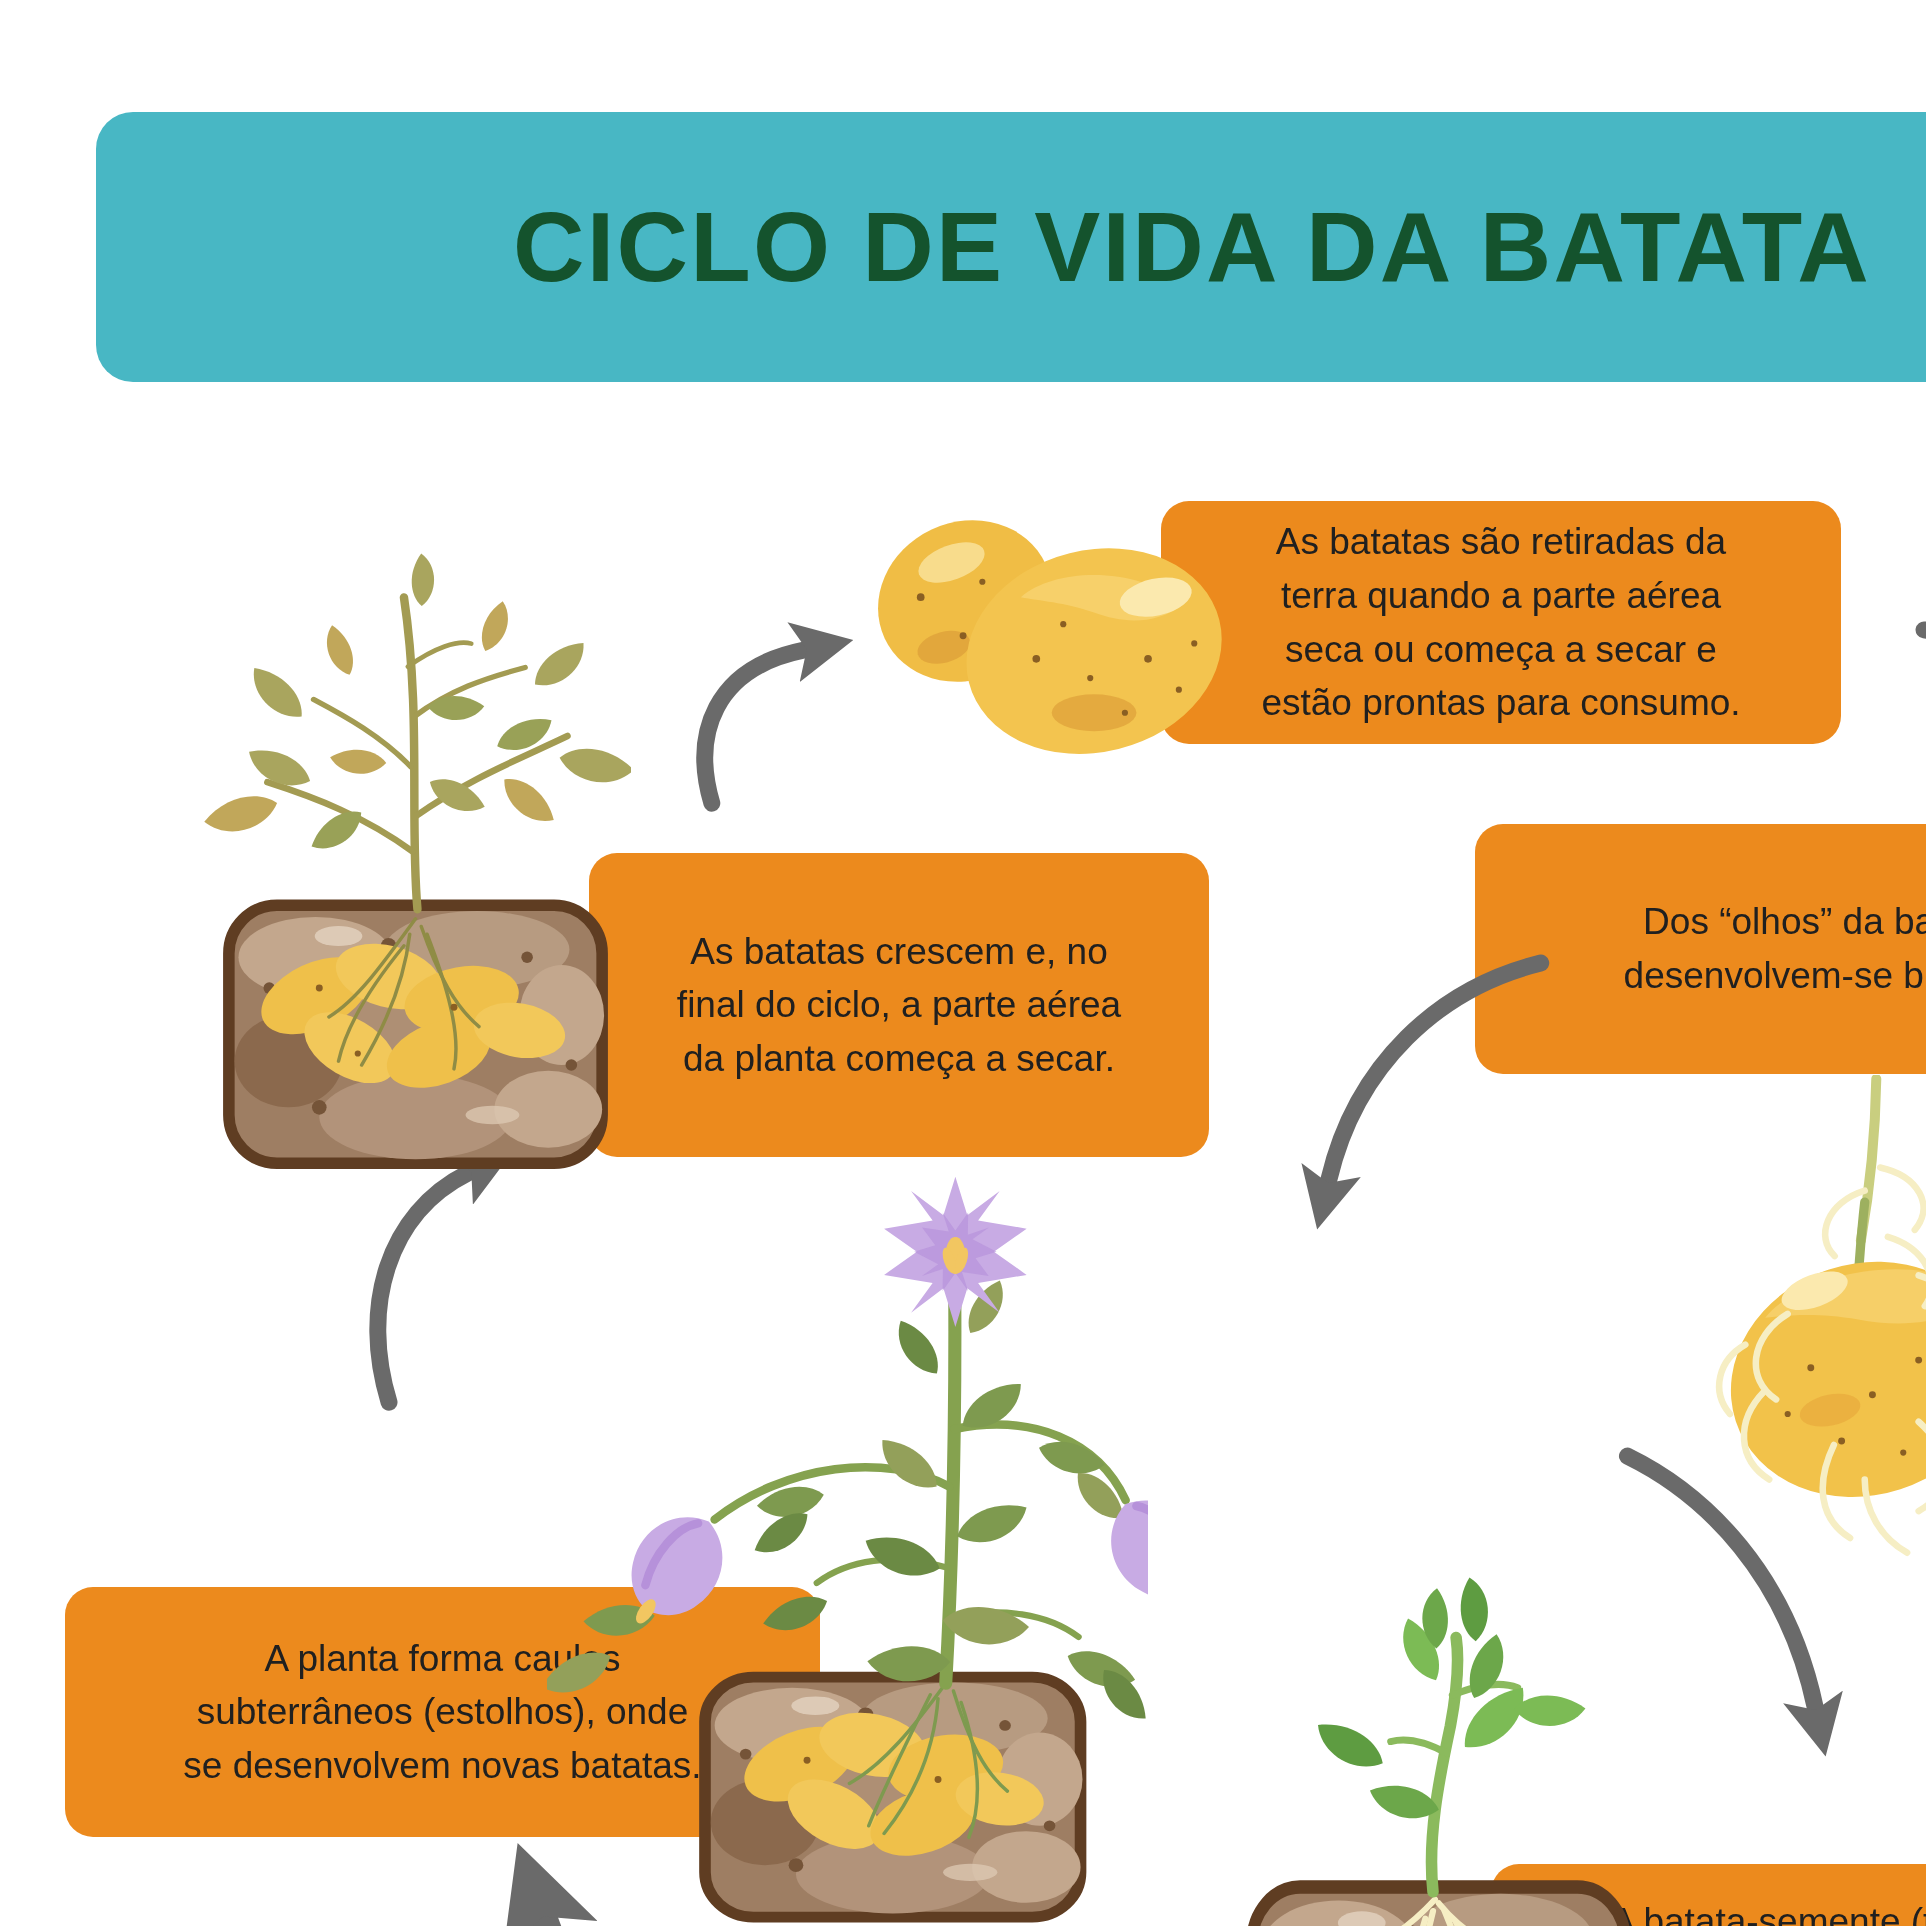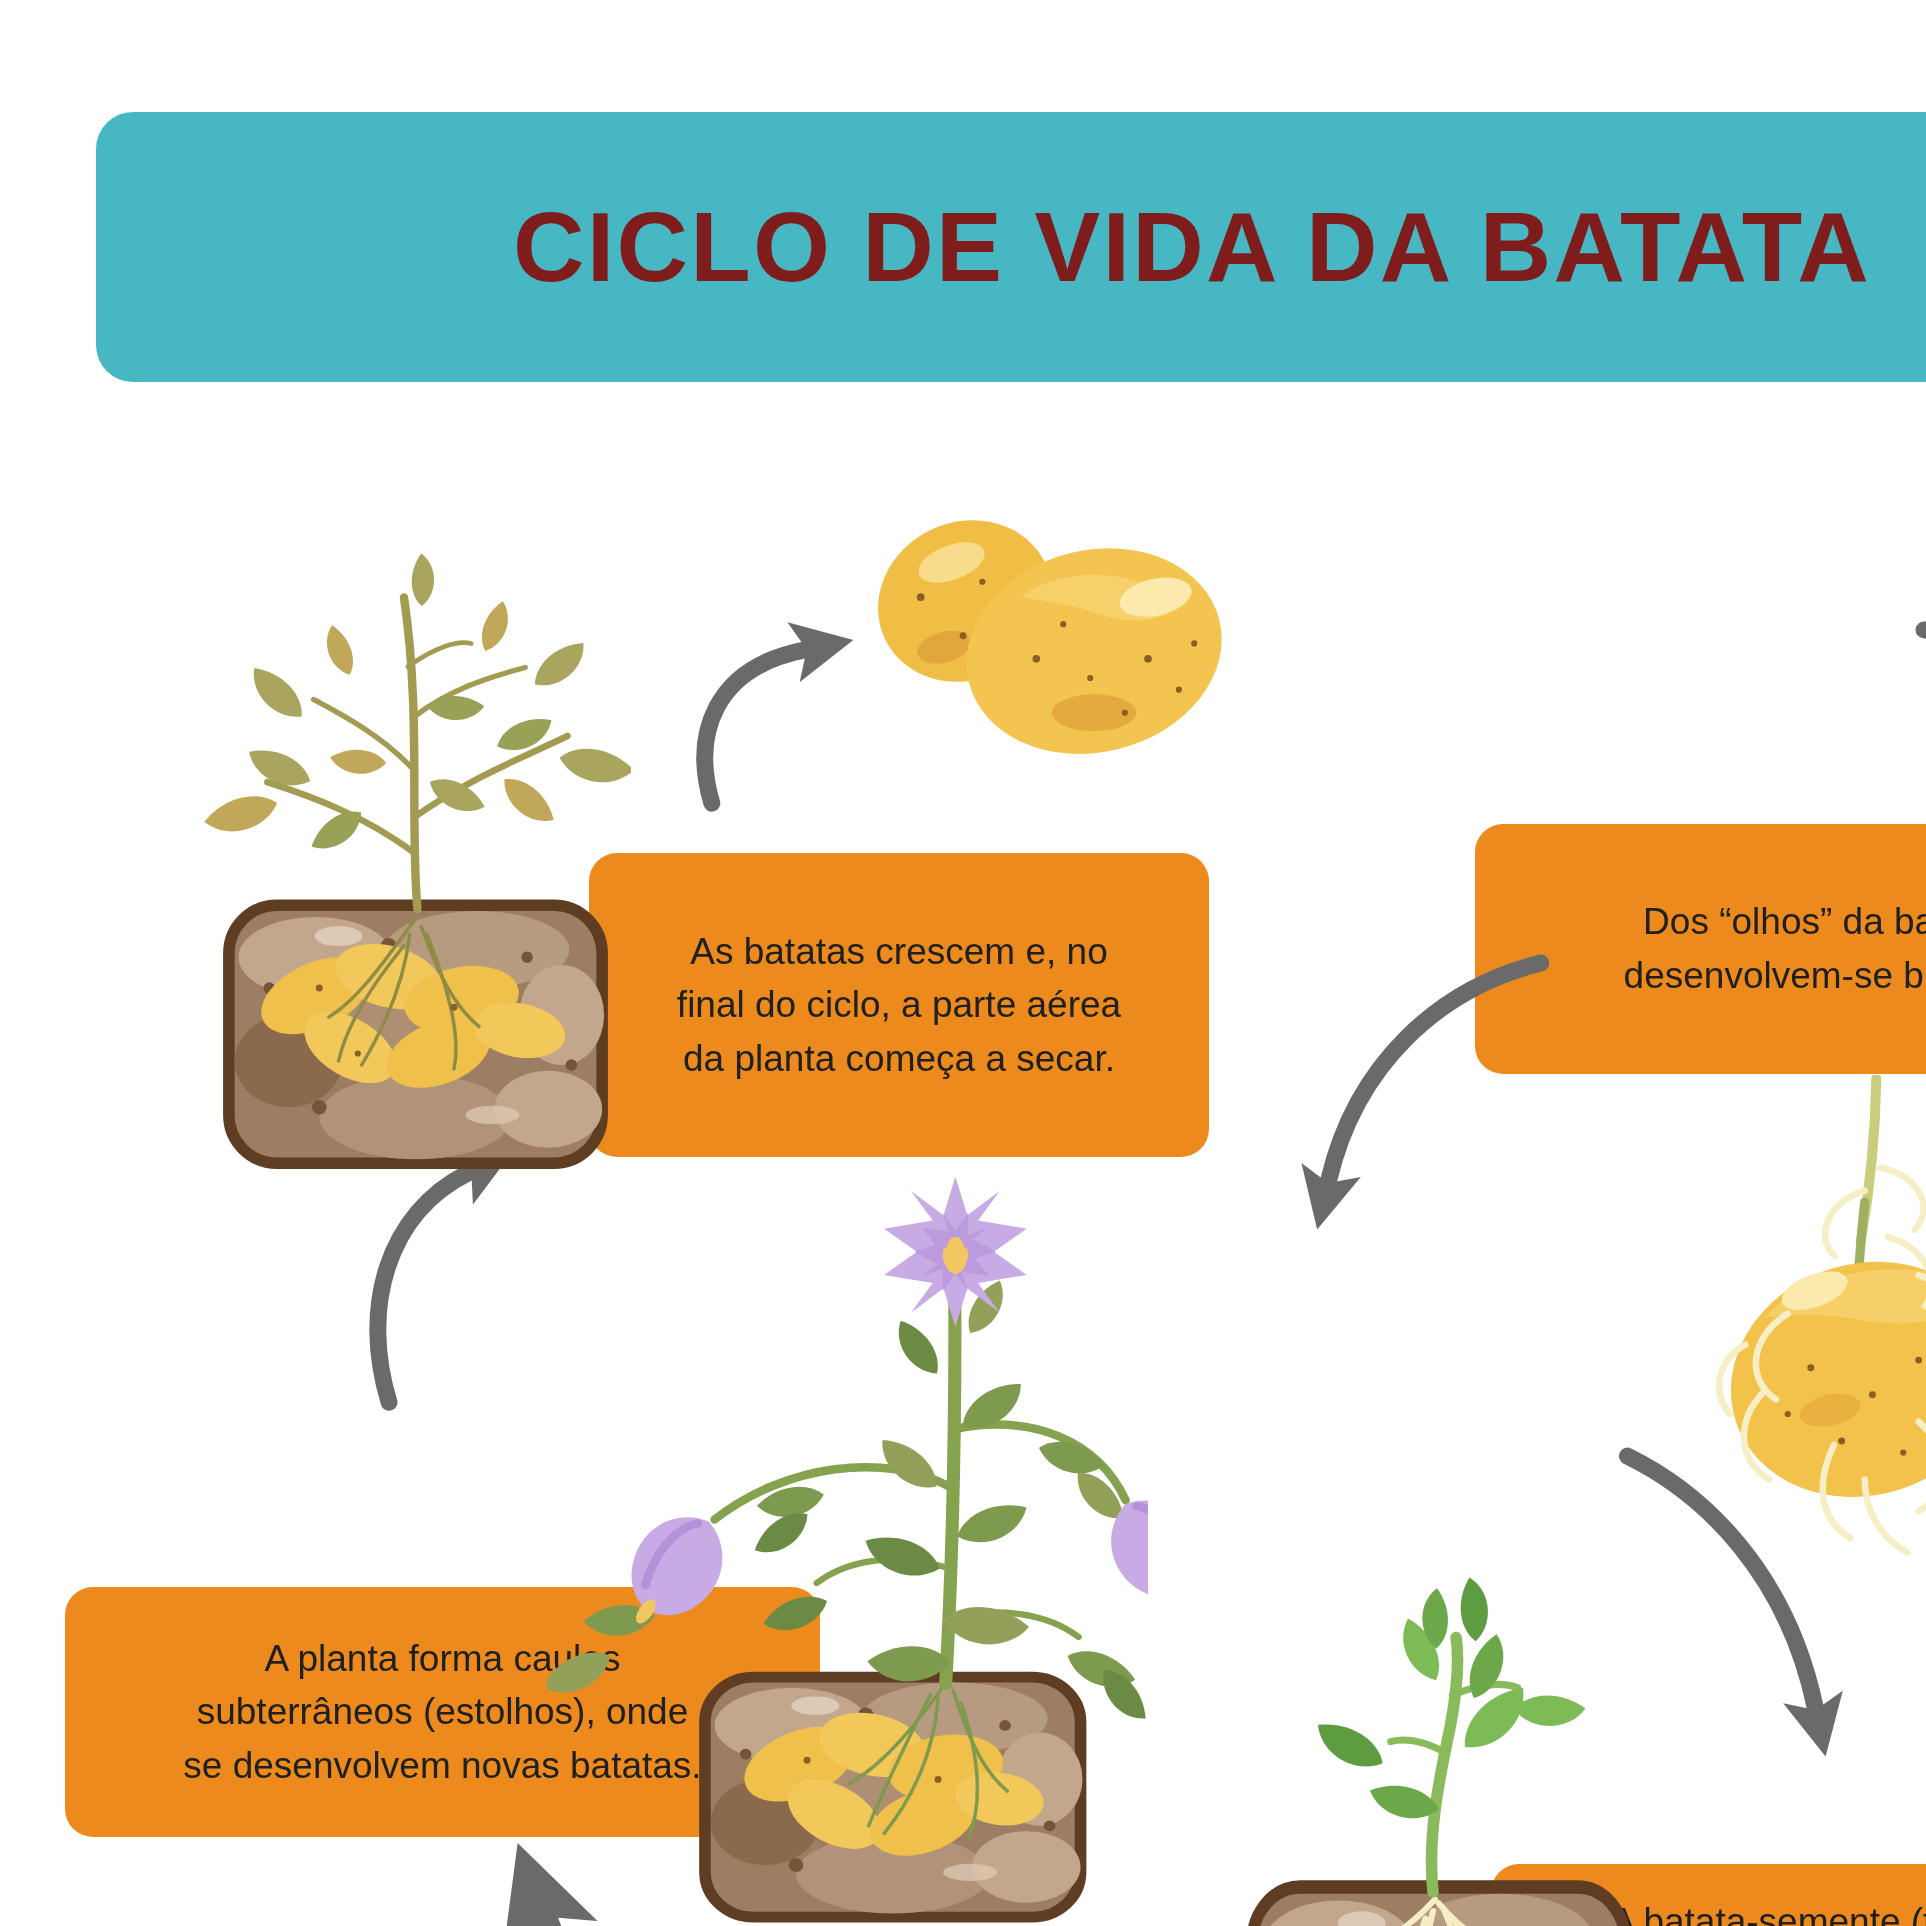--- a/index.html
+++ b/index.html
@@ -5,21 +5,21 @@
   html,body{margin:0;padding:0;background:#ffffff;}
   .canvas{
     position:relative;width:2382px;height:2398px;overflow:hidden;background:#ffffff;
     font-family:"Liberation Sans", sans-serif;
   }
   .banner{
     position:absolute;left:96px;top:112px;width:2192px;height:270px;
     background:#48B7C4;border-radius:37px;display:flex;align-items:center;justify-content:center;z-index:1;
   }
   .banner h1{
-    margin:0;color:#7f1d1d;font-size:99px;font-weight:700;letter-spacing:2.3px;white-space:nowrap;
+    margin:0;color:#14532d;font-size:99px;font-weight:700;letter-spacing:2.3px;white-space:nowrap;
   }
   .box{
     position:absolute;background:#EC8A1D;border-radius:28px;z-index:2;
     display:flex;align-items:center;justify-content:center;text-align:center;
     color:#202020;font-size:37px;line-height:1.45;font-weight:400;
   }
   .box p{margin:0;white-space:pre-line;}
   .box-harvest {left:1161px;top:501px;width:680px;height:243px;}
   .box-eyes    {left:1475px;top:824px;width:690px;height:250px;}
   .box-sprouts {left:1244px;top:1244px;width:628px;height:231px;}
@@ -63,20 +63,26 @@
       <marker id="ah" viewBox="0 0 10 10" refX="1.6" refY="5" markerWidth="3.6" markerHeight="3.6" orient="auto" markerUnits="strokeWidth">
         <path d="M0 0 L10 5 L0 10 L2.2 5 Z" fill="#6A6A6A"></path>
       </marker>
     </defs>
   </svg>
 
   <header class="banner">
     <h1>CICLO DE VIDA DA BATATA</h1>
   </header>
 
+  <section class="box box-harvest">
+    <p>As batatas são retiradas da
+terra quando a parte aérea
+seca ou começa a secar e
+estão prontas para consumo.</p>
+  </section>
   <section class="box box-eyes">
     <p>Dos “olhos” da batata
 desenvolvem-se brotos.</p>
   </section>
   <section class="box box-planting">
     <p>A batata-semente (tubérculo) é
 plantada na terra. Desenvolvem-se
 raízes, caules e folhas, formando
 uma nova planta.</p>
   </section>

